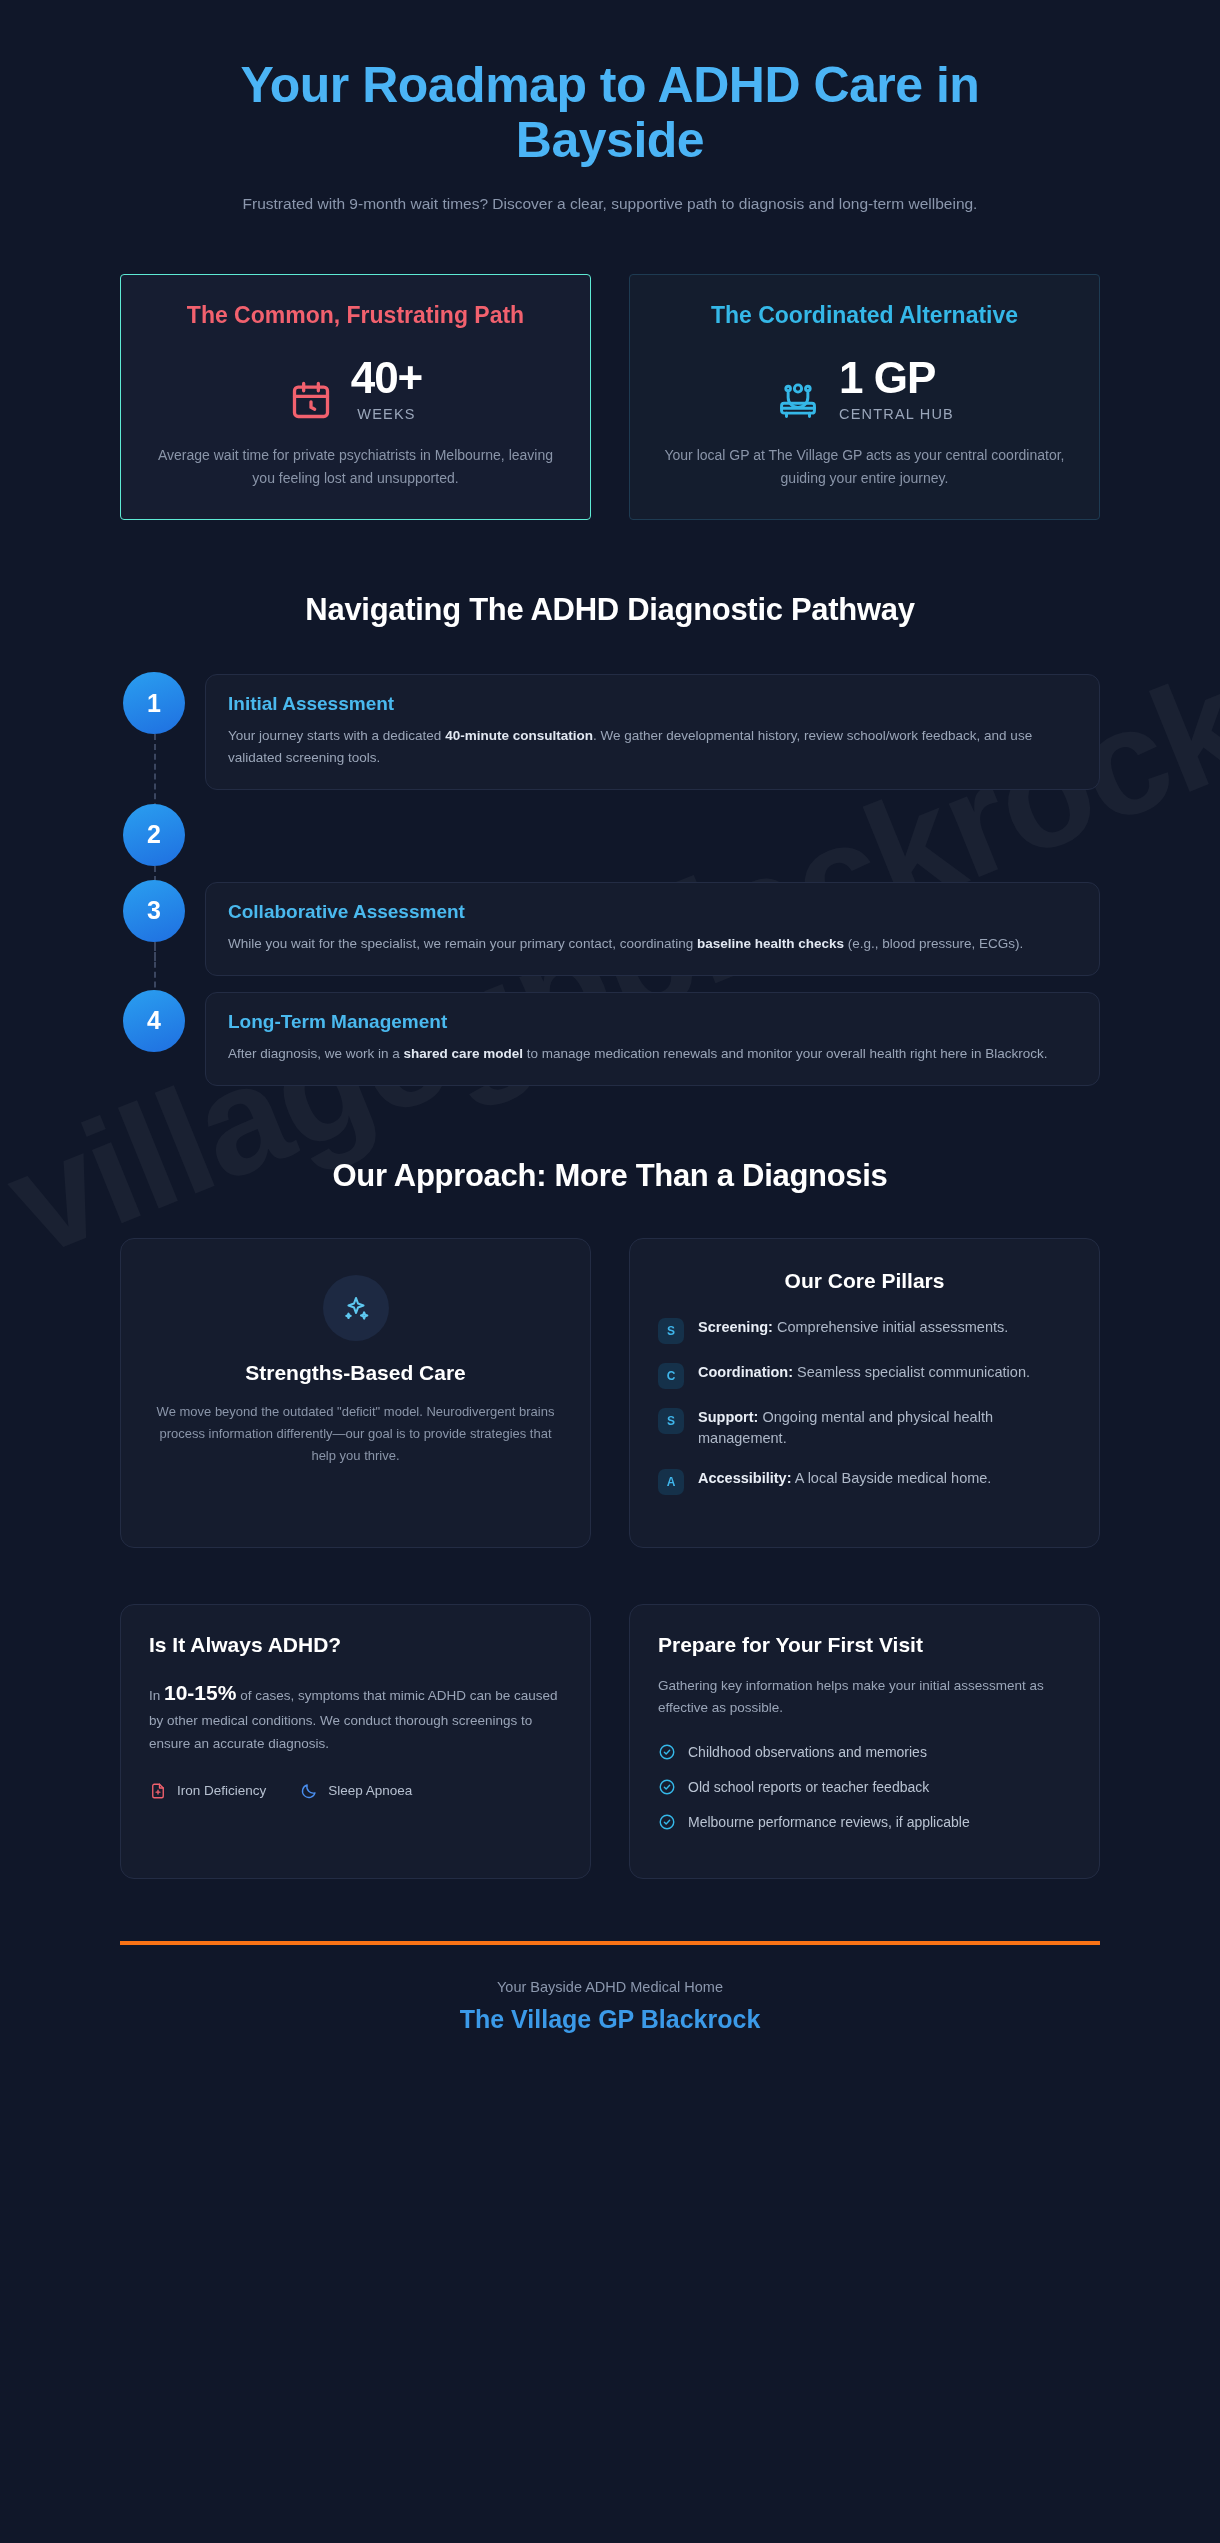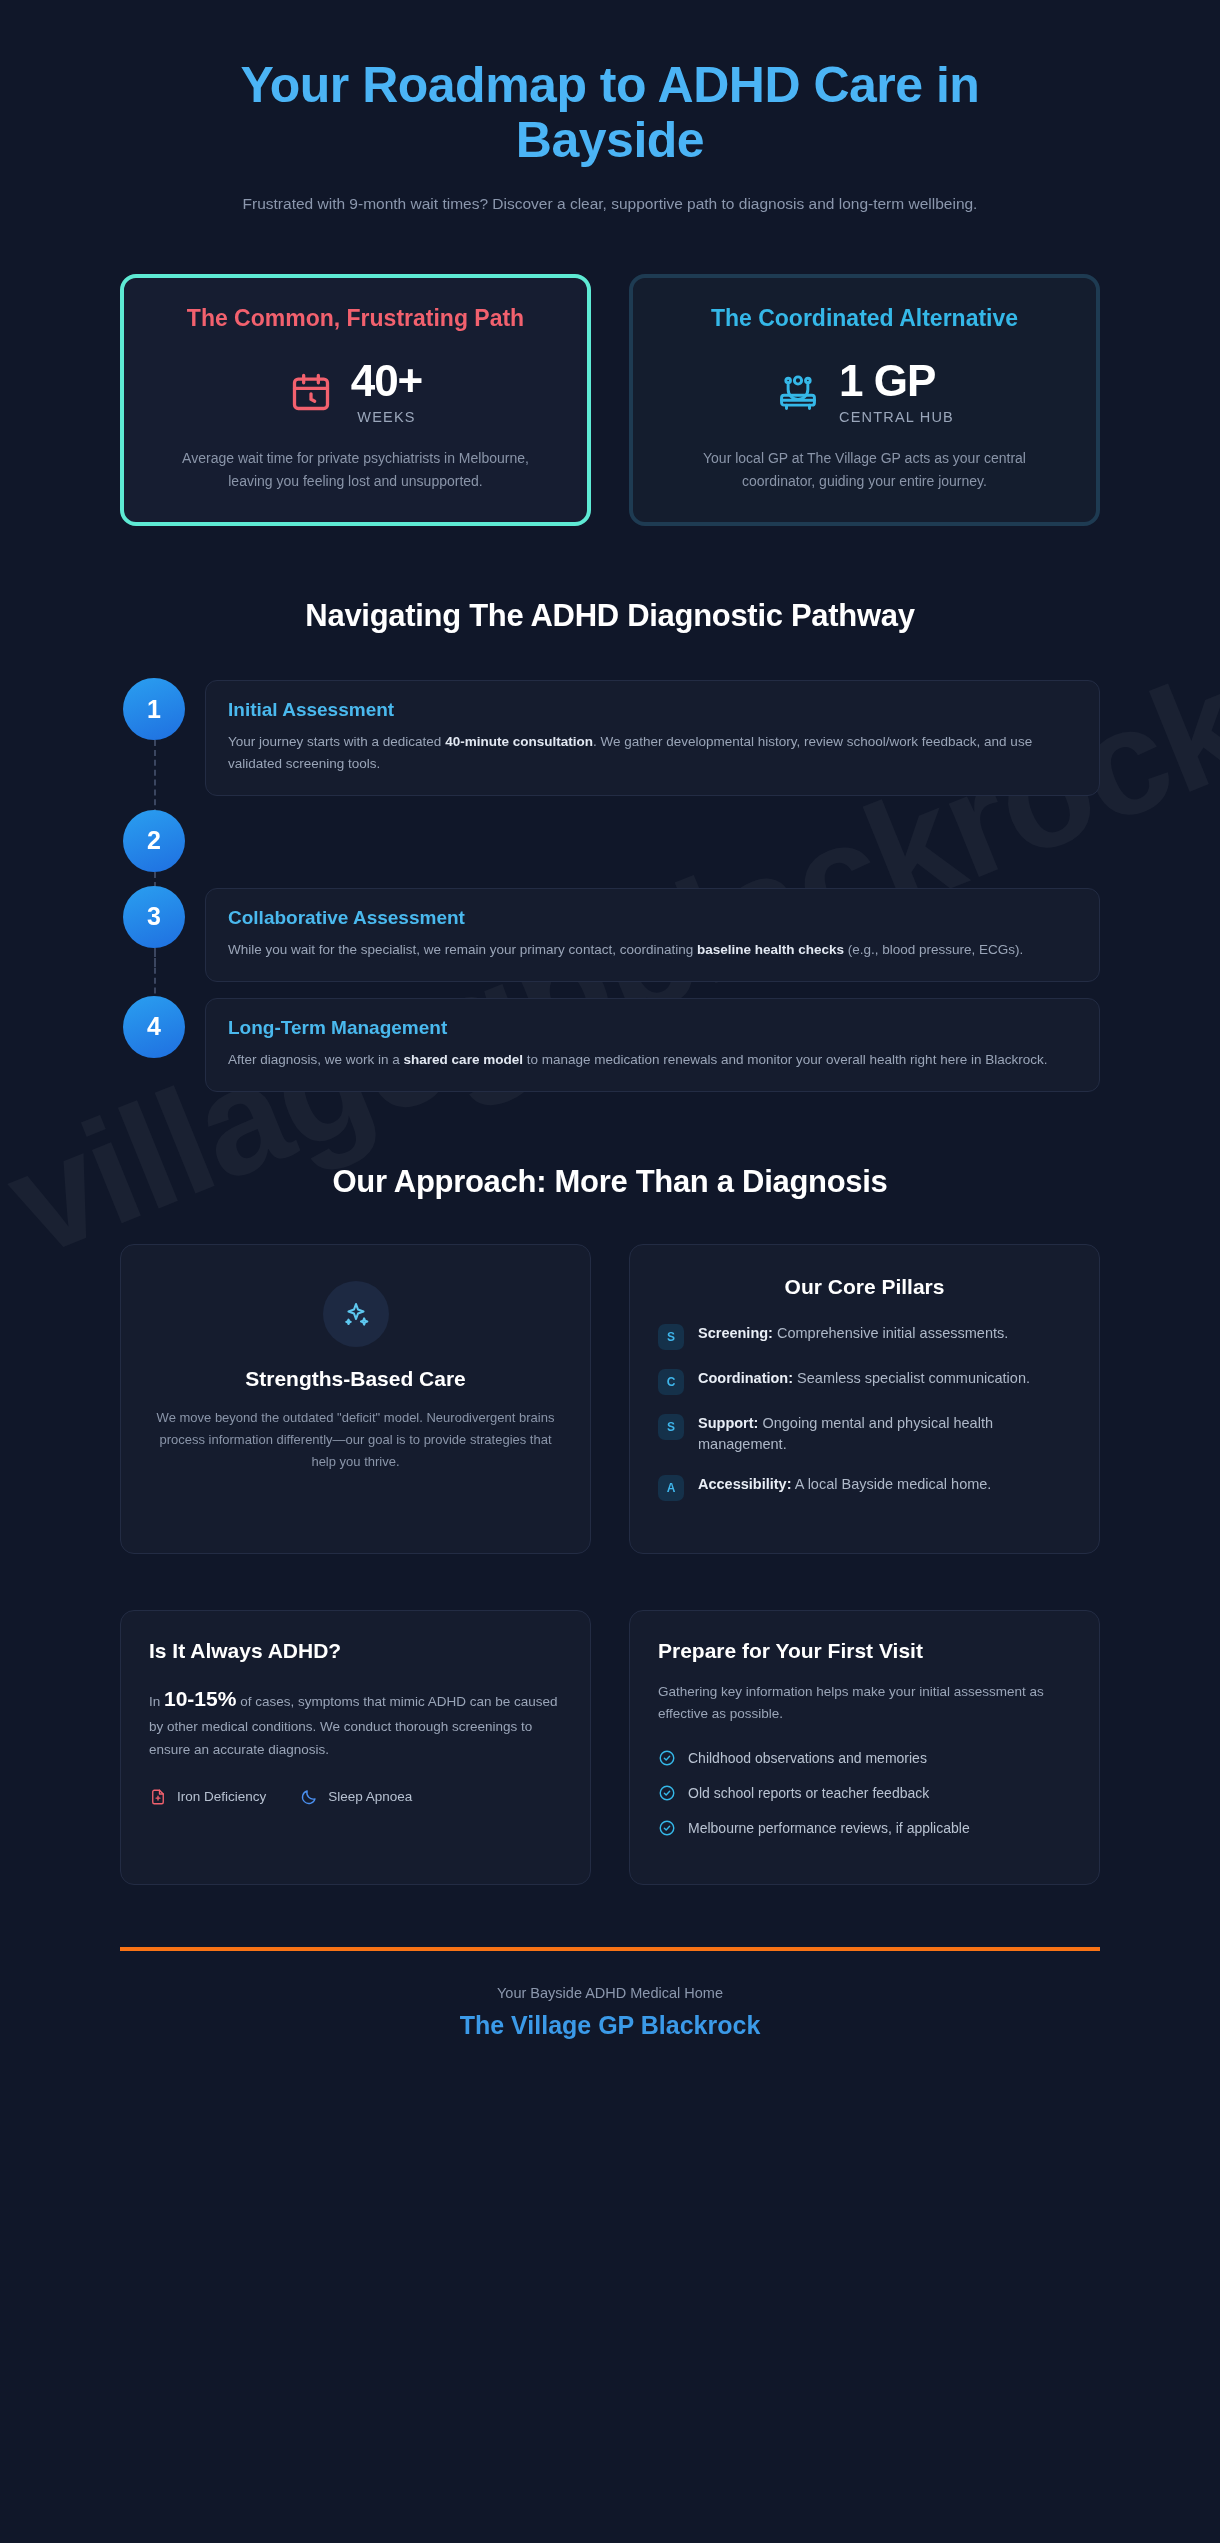--- a/index.html
+++ b/index.html
@@ -54,38 +54,38 @@
   }
 
   
   .top-cards {
     display: flex;
     gap: 38px;
     margin-top: 58px;
   }
   .card {
     background: #161d31;
-    border: 4px solid #5eead4;
-    border-radius: 16px;
+    border: 1px solid #5eead4;
+    border-radius: 4px;
     padding: 26px 28px 30px;
     flex: 1;
   }
   .card.alt { background: #141d2e; border-color: #1e3b52; }
   .card h3 {
     text-align: center;
     font-size: 23px;
     font-weight: 700;
     line-height: 1.28;
     margin-bottom: 26px;
   }
   .card h3.red { color: #f2616e; }
   .card h3.cyan { color: #35b8e8; }
   .stat-row {
     display: flex;
-    align-items: center;
+    align-items: flex-end;
     justify-content: center;
     gap: 18px;
   }
   .stat-icon { flex: 0 0 auto; }
   .stat-text .big {
     font-size: 44px;
     font-weight: 700;
     color: #ffffff;
     line-height: 1;
     letter-spacing: -1px;

